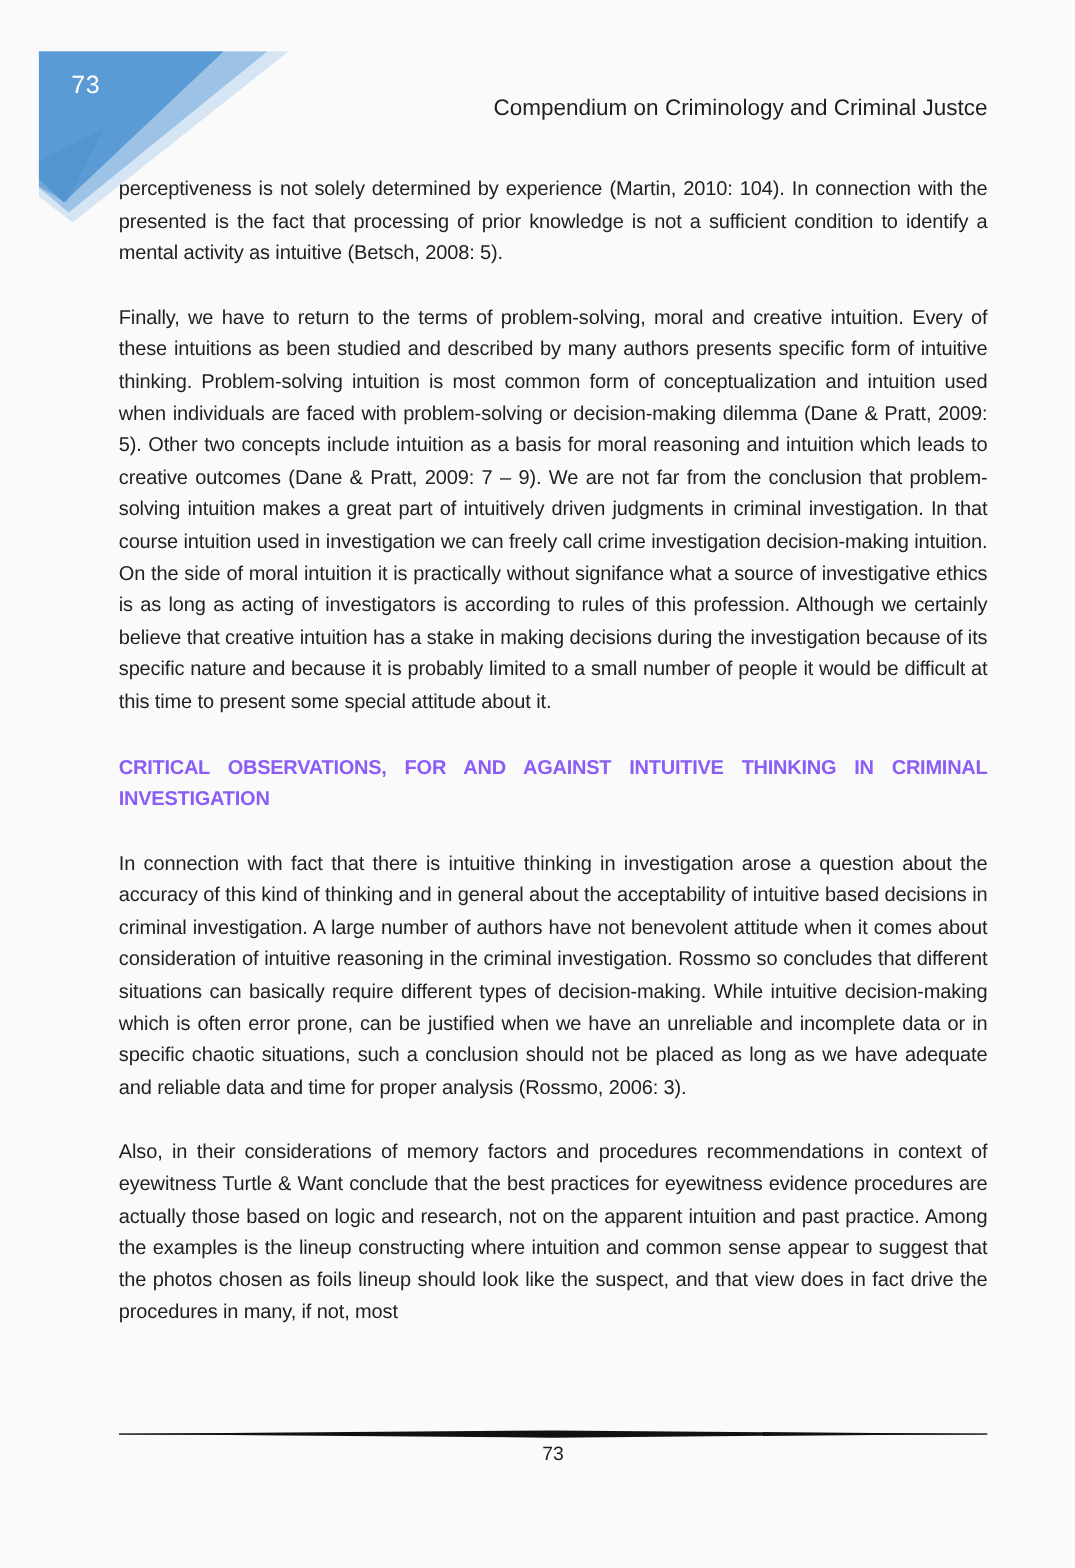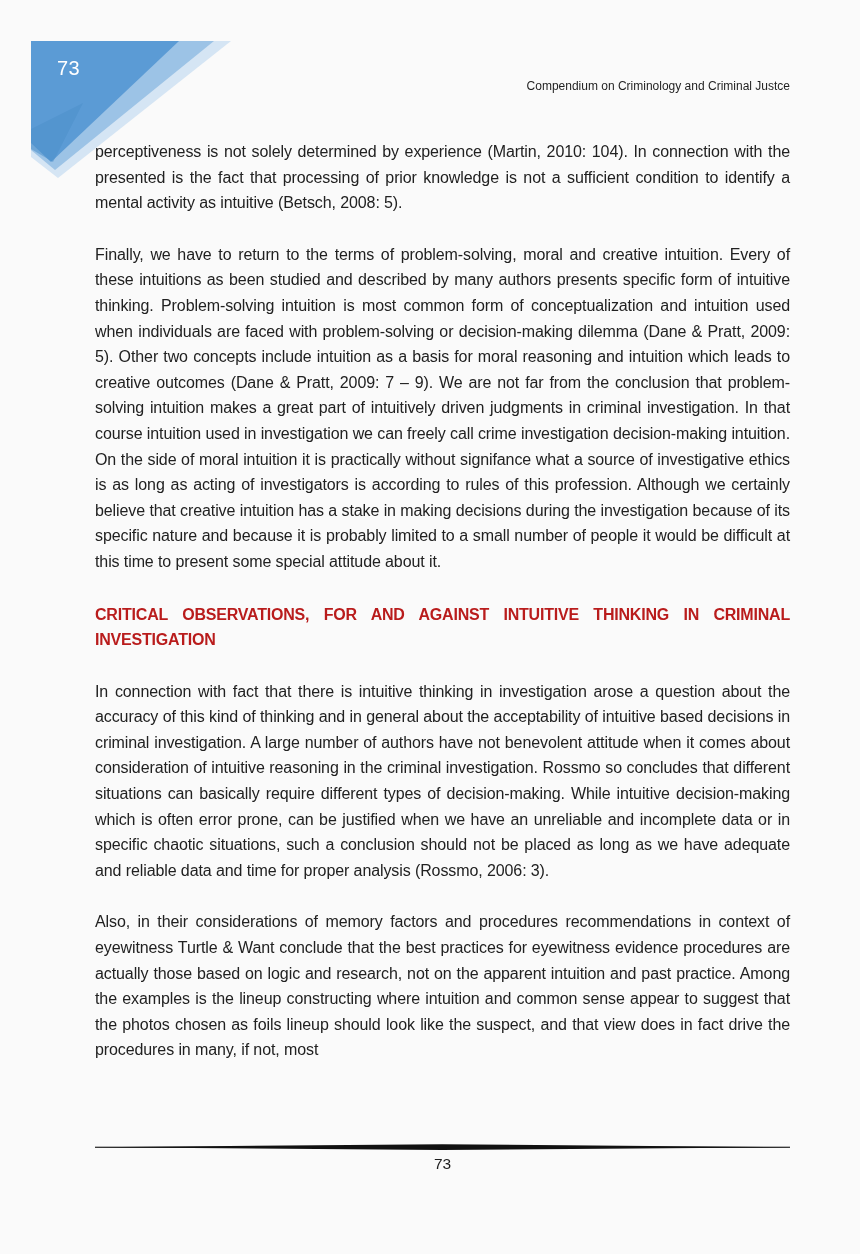--- a/index.html
+++ b/index.html
@@ -35,21 +35,21 @@
     letter-spacing: 0.5px;
   }
 
   
   .running-header {
     position: absolute;
     left: 95px;
     top: 75px;
     width: 695px;
     text-align: right;
-    font-size: 12px;
+    font-size: 18px;
     line-height: 22px;
     color: #1f1f1f;
   }
 
   
   .content {
     position: absolute;
     left: 95px;
     top: 139px;
     width: 695px;
@@ -66,21 +66,21 @@
     margin-top: 0;
   }
   .content h2 {
     margin: 27px 0 0 0;
     font-size: 16px;
     line-height: 25.6px;
     font-weight: bold;
     letter-spacing: -0.2px;
     text-align: justify;
     text-align-last: left;
-    color: #b91c1c;
+    color: #8b5cf6;
   }
 
   
   .footer-rule {
     position: absolute;
     left: 95px;
     top: 1144px;
     width: 695px;
     height: 7px;
   }

